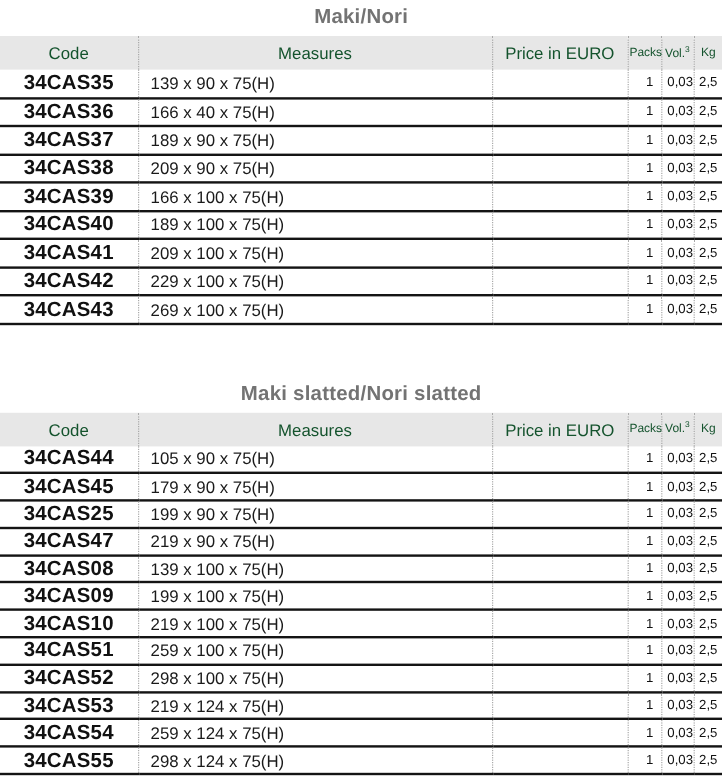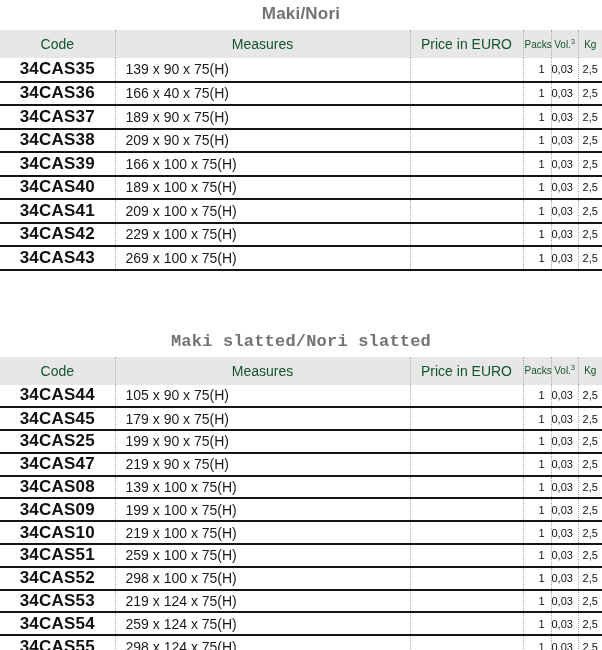--- a/index.html
+++ b/index.html
@@ -12,21 +12,21 @@
     overflow: hidden;
   }
   .catalog-title {
     text-align: center;
     font-size: 17px;
     font-weight: bold;
     letter-spacing: 0.2px;
     color: #737373;
     margin: 4px 0 6px 0;
   }
-  .section-2 .catalog-title { margin-top: 61px; font-family: Liberation Mono, monospace; }
+  .section-2 .catalog-title { margin-top: 47px; }
 
   table.price-table {
     width: 602px;
     table-layout: fixed;
     border-collapse: collapse;
   }
   col.c-code     { width: 115px; }
   col.c-measures { width: 295px; }
   col.c-price    { width: 113px; }
   col.c-packs    { width: 28px; }
@@ -77,21 +77,21 @@
     color: #1a1a1a;
   }
   td.col-price { text-align: center; }
   td.col-packs {
     font-size: 11px;
     text-align: right;
     padding-right: 6px;
   }
   td.col-vol {
     font-size: 11px;
-    text-align: left;
+    text-align: right;
   }
   td.col-kg {
     font-size: 11px;
     text-align: center;
   }
 </style>
 </head>
 <body>
 
 <main>

